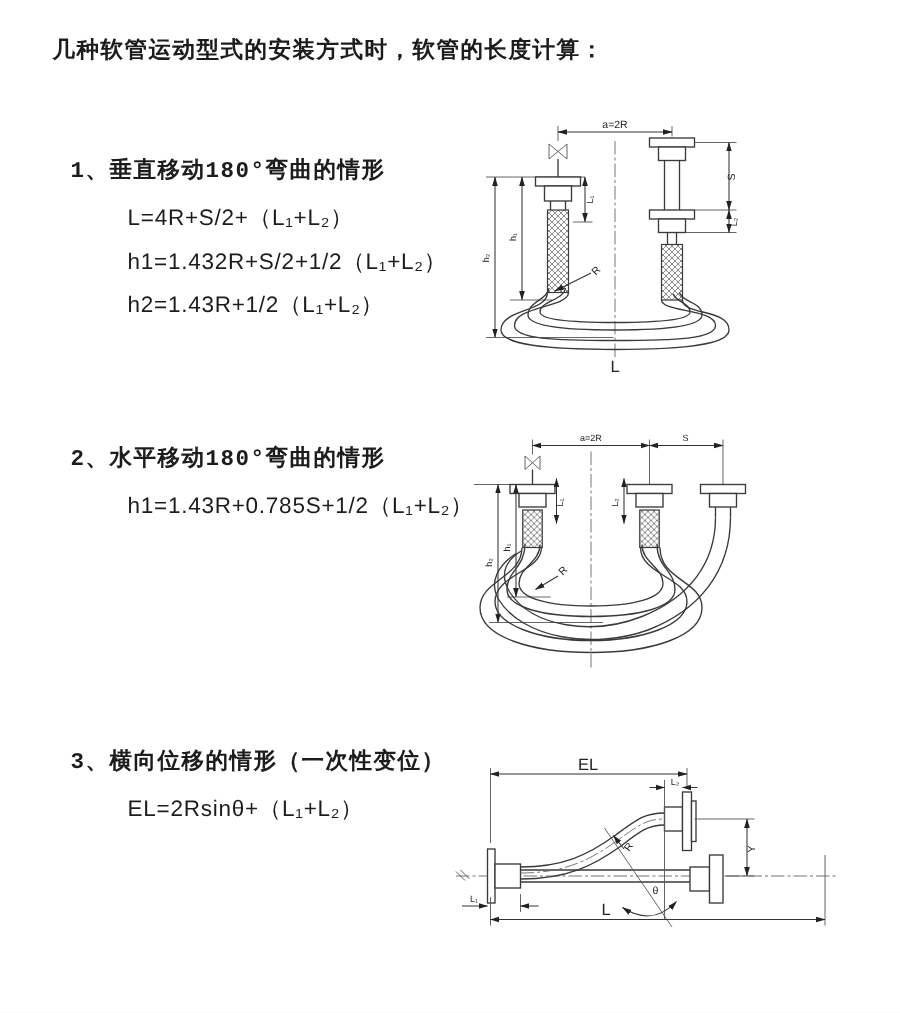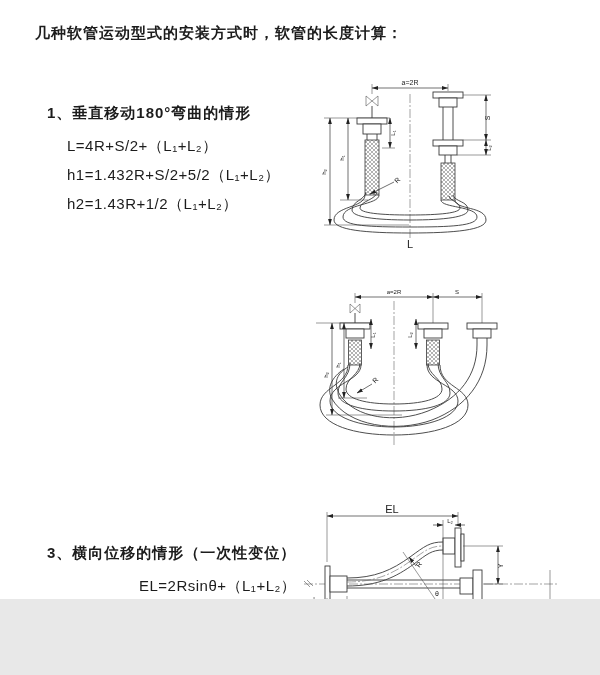--- a/index.html
+++ b/index.html
@@ -1,24 +1,24 @@
 <!DOCTYPE html>
 <html><head>
 <meta charset="utf-8">
 <style>
   * { margin:0; padding:0; box-sizing:border-box; }
   body { background:#e8e8e8; font-family:"Liberation Sans","DejaVu Sans",sans-serif; }
-  .page { position:relative; width:600px; height:599px; background:#ffffff; color:#1c1c1c; overflow:hidden; }
+  .page { position:relative; width:600px; height:675px; background:#ffffff; color:#1c1c1c; overflow:hidden; }
   .title { position:absolute; left:35px; top:24px; font-size:15px; font-weight:bold; letter-spacing:1px; }
   .section { position:absolute; left:47px; }
-  .sec-heading { font-size:15px; font-weight:bold; letter-spacing:1px; margin-bottom:8px; }
-  .formula { font-size:15px; line-height:29px; letter-spacing:0.5px; margin-left:20px; white-space:nowrap; }
+  .sec-heading { font-size:15px; font-weight:bold; letter-spacing:1px; margin-bottom:8px;font-family:Liberation Mono, monospace; }
+  .formula { font-size:15px; line-height:29px; letter-spacing:0.5px; margin-left:38px; white-space:nowrap; }
   #sec1 { top:104px; }
   #sec2 { top:296px; }
-  #sec3 { top:544px;text-align:right; }
+  #sec3 { top:498px; }
   svg { position:absolute; overflow:visible; }
   #svg1 { left:310px; top:70px; }
   #svg2 { left:310px; top:283px; }
   #svg3 { left:300px; top:500px; }
   .hose { fill:none; stroke:#3a3a3a; stroke-width:0.9; }
   .pipe { fill:#ffffff; stroke:#3a3a3a; stroke-width:0.9; }
   .thin { fill:none; stroke:#555; stroke-width:0.6; }
   .dim  { fill:none; stroke:#333; stroke-width:0.7; }
   .cl   { fill:none; stroke:#666; stroke-width:0.6; stroke-dasharray:9 2 2 2; }
   .dimtxt { font-size:7px; fill:#222; font-family:"Liberation Sans","DejaVu Sans",sans-serif; }
@@ -28,25 +28,27 @@
 </head>
 <body>
 
 <div class="page">
 
   <div class="title">几种软管运动型式的安装方式时，软管的长度计算：</div>
 
   <div class="section" id="sec1">
     <div class="sec-heading">1、垂直移动180°弯曲的情形</div>
     <div class="formula">L=4R+S/2+（L₁+L₂）</div>
-    <div class="formula">h1=1.432R+S/2+5/2（L₁+L₂）</div>
+    <div class="formula">h1=1.432R+S/2+1/2（L₁+L₂）</div>
     <div class="formula">h2=1.43R+1/2（L₁+L₂）</div>
   </div>
 
   <div class="section" id="sec2">
+    <div class="sec-heading">2、水平移动180°弯曲的情形</div>
+    <div class="formula">h1=1.43R+0.785S+1/2（L₁+L₂）</div>
   </div>
 
   <div class="section" id="sec3">
     <div class="sec-heading">3、横向位移的情形（一次性变位）</div>
     <div class="formula">EL=2Rsinθ+（L₁+L₂）</div>
   </div>
 
   <svg id="svg1" width="230" height="190" viewBox="0 0 230 190">
     <defs>
       <marker id="arr1" viewBox="0 0 10 10" refX="9.5" refY="5" markerWidth="9" markerHeight="9" orient="auto-start-reverse">

